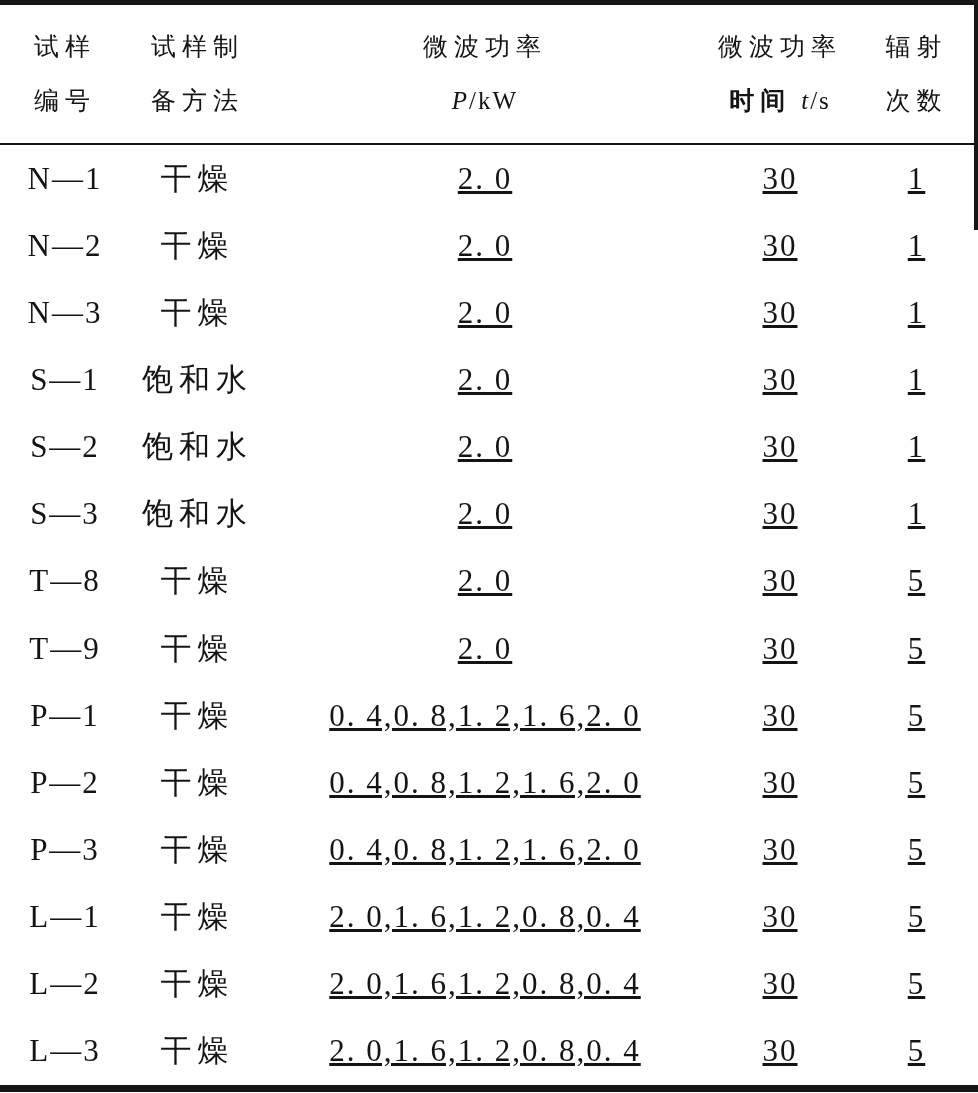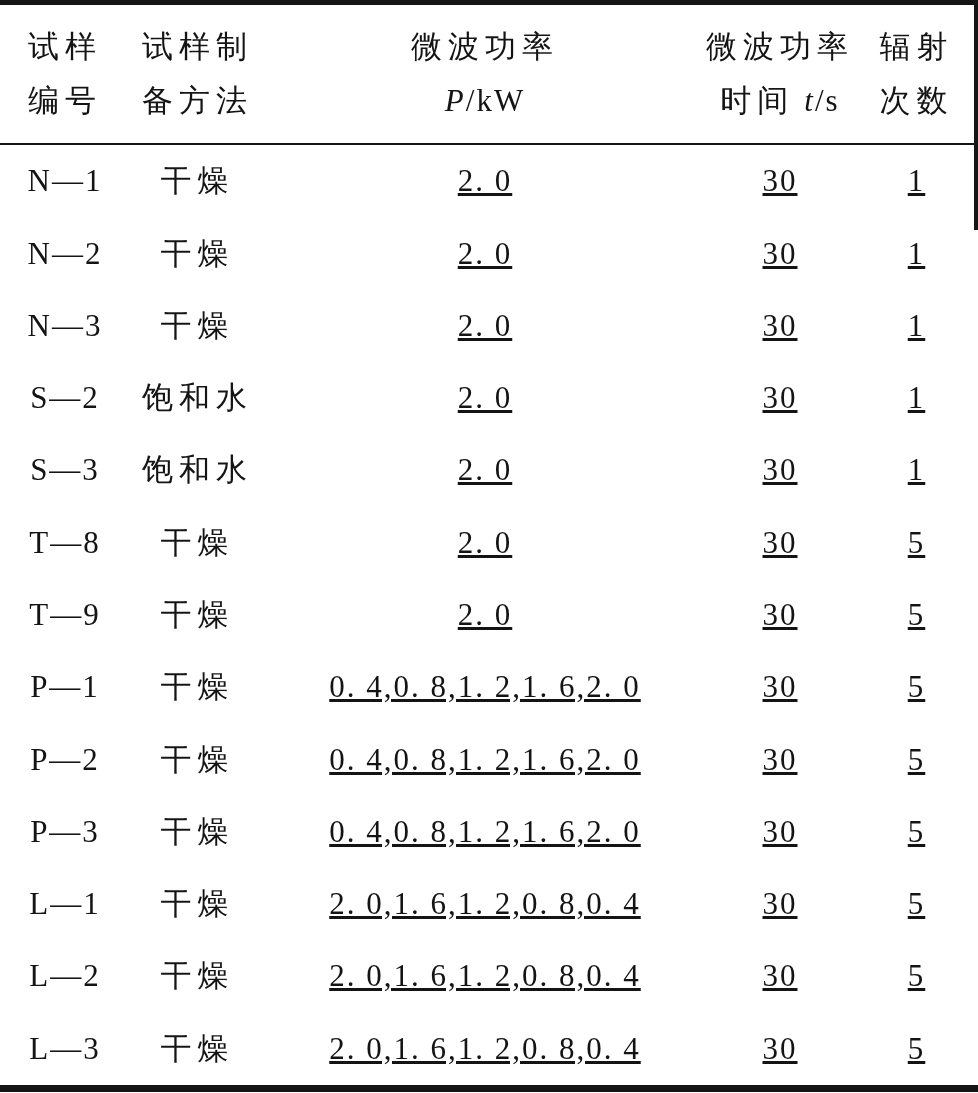--- a/index.html
+++ b/index.html
@@ -16,30 +16,30 @@
   .edge-right{position:absolute;top:0;right:0;width:4px;height:230px;background:#151515;}
   table.params{
     position:absolute;top:5px;left:0;
     width:978px;height:1080px;
     border-collapse:collapse;table-layout:fixed;
   }
   th,td{padding:0;text-align:center;vertical-align:middle;font-weight:normal;}
   thead th{
     height:138px;
     border-bottom:2px solid #151515;
-    font-size:31px;
+    font-size:25px;
   }
   .hline{line-height:54px;letter-spacing:6px;}
   .hline.latin{letter-spacing:2px;}
   tbody td{font-size:31px;height:62px;}
   .cjk{letter-spacing:6px;}
   .num{letter-spacing:2px;text-decoration:underline;}
   .id-cell{letter-spacing:2px;margin-top:8px;}
   .var{font-style:italic;}
-  .tlabel{margin-right:10px;letter-spacing:6px;}
+  .tlabel{margin-right:10px;letter-spacing:6px;font-weight:bold;}
 </style>
 </head>
 <body>
 
 <div class="page">
   <div class="bar-top"></div>
   <div class="edge-right"></div>
 
   <table class="params">
     <colgroup>
@@ -84,20 +84,27 @@
       <tr>
         <td class="id-cell">N—2</td>
         <td class="cjk">干燥</td>
         <td class="num">2. 0</td>
         <td class="num">30</td>
         <td class="num">1</td>
       </tr>
       <tr>
         <td class="id-cell">N—3</td>
         <td class="cjk">干燥</td>
+        <td class="num">2. 0</td>
+        <td class="num">30</td>
+        <td class="num">1</td>
+      </tr>
+      <tr>
+        <td class="id-cell">S—1</td>
+        <td class="cjk">饱和水</td>
         <td class="num">2. 0</td>
         <td class="num">30</td>
         <td class="num">1</td>
       </tr>
       <tr>
         <td class="id-cell">S—2</td>
         <td class="cjk">饱和水</td>
         <td class="num">2. 0</td>
         <td class="num">30</td>
         <td class="num">1</td>

